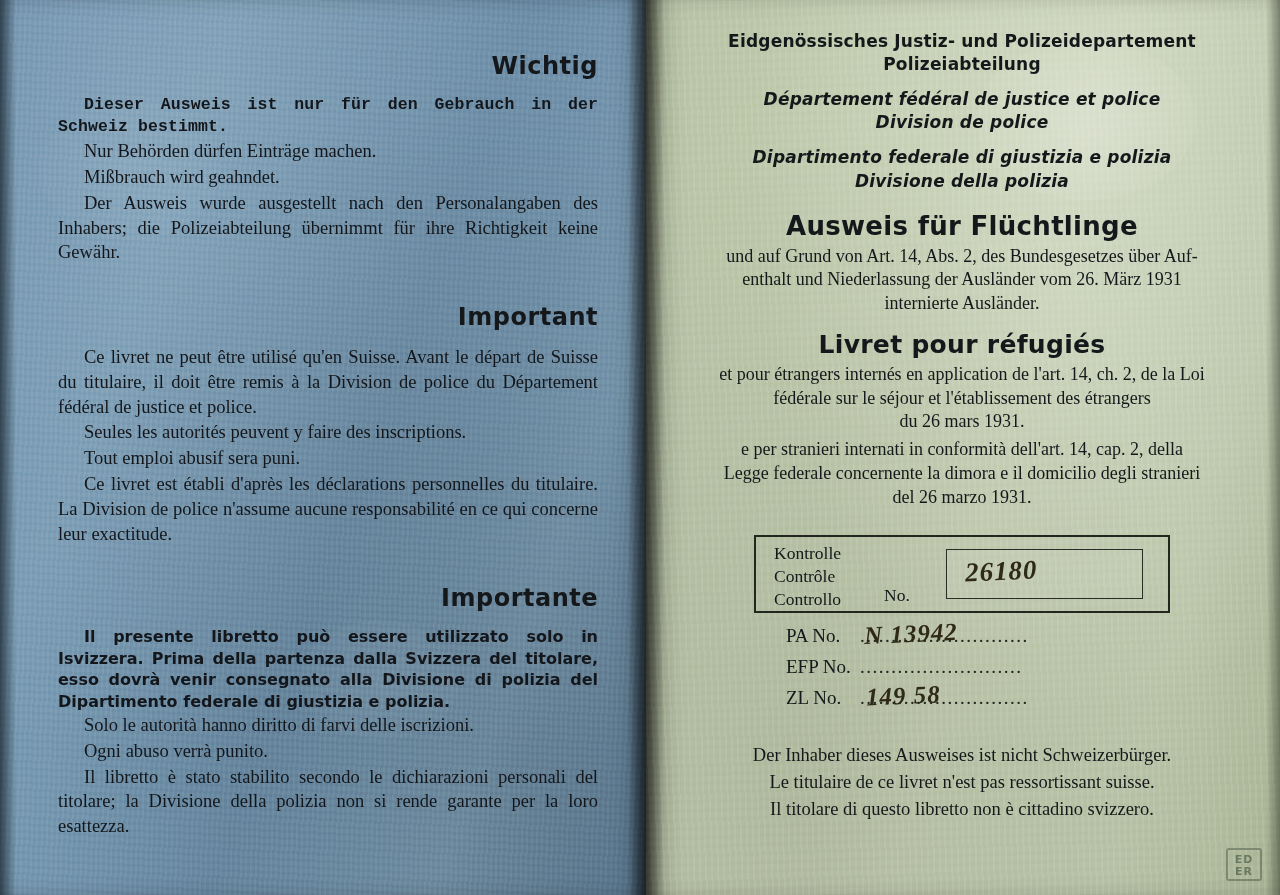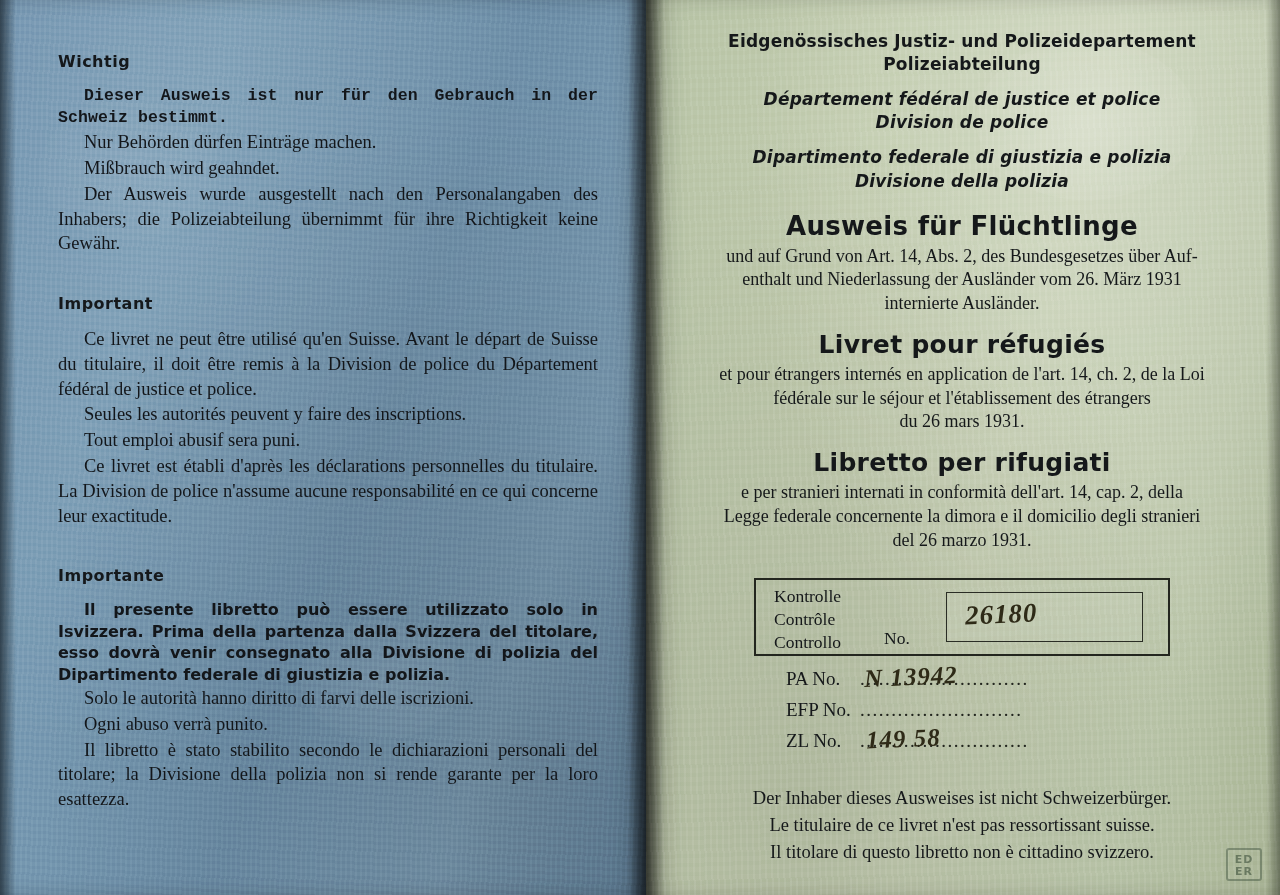--- a/index.html
+++ b/index.html
@@ -39,24 +39,24 @@
     position: absolute; left: 0; top: 0; width: 16px; height: 895px;
     background: linear-gradient(90deg, rgba(20,30,38,0.70), rgba(20,30,38,0.0));
   }
   .left-content {
     position: absolute;
     left: 58px; top: 52px;
     width: 540px;
     color: #14171a;
   }
   .l-head {
-    text-align: left;
-    font-family: "DejaVu Sans", sans-serif;
-    font-weight: bold;
-    font-size: 16px;
+    text-align: right;
+    font-family: "DejaVu Sans", sans-serif;
+    font-weight: bold;
+    font-size: 24px;
     letter-spacing: 0.5px;
     margin: 0 0 14px 0;
     color: #15181b;
   }
   .l-head.second { margin-top: 38px; }
   .l-body p {
     margin: 0 0 1px 0;
     font-size: 18.5px;
     line-height: 1.34;
     text-align: justify;
@@ -318,21 +318,20 @@
         <span class="ln">internierte Ausländer.</span>
       </div>
 
       <div class="r-title fr">Livret pour réfugiés</div>
       <div class="r-sub">
         <span class="ln">et pour étrangers internés en application de l'art. 14, ch. 2, de la Loi</span>
         <span class="ln">fédérale sur le séjour et l'établissement des étrangers</span>
         <span class="ln">du 26 mars 1931.</span>
       </div>
 
-      <div class="r-title it">Libretto per rifugiati</div>
       <div class="r-sub">
         <span class="ln">e per stranieri internati in conformità dell'art. 14, cap. 2, della</span>
         <span class="ln">Legge federale concernente la dimora e il domicilio degli stranieri</span>
         <span class="ln">del 26 marzo 1931.</span>
       </div>
 
       <div class="kontrolle-box">
         <div class="kontrolle-labels">
           <span class="ln">Kontrolle</span>
           <span class="ln">Contrôle</span>

